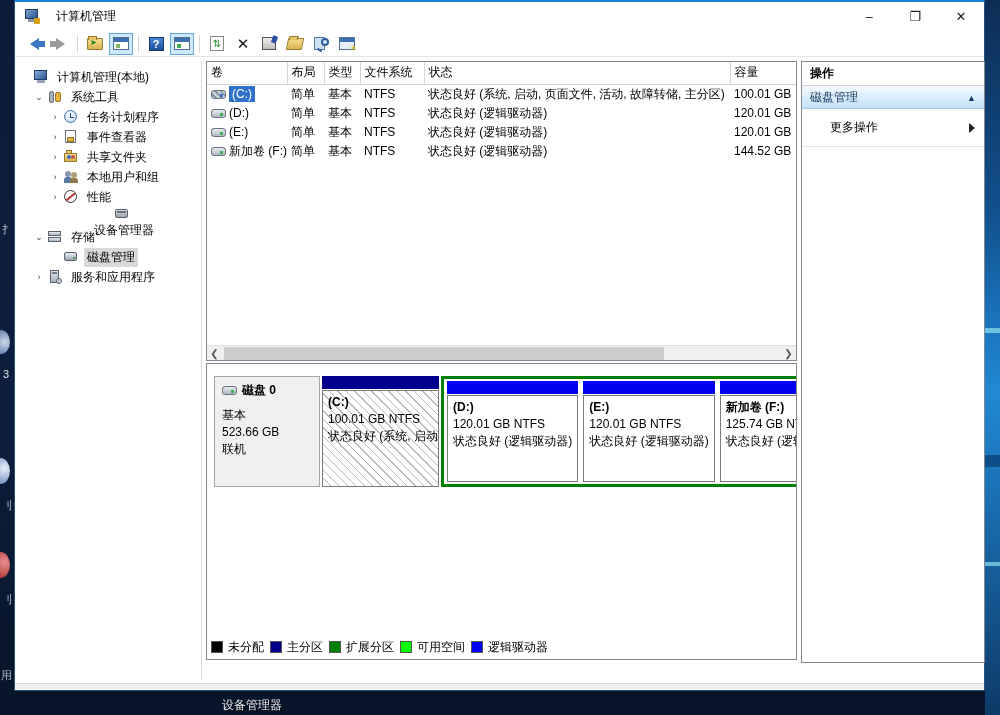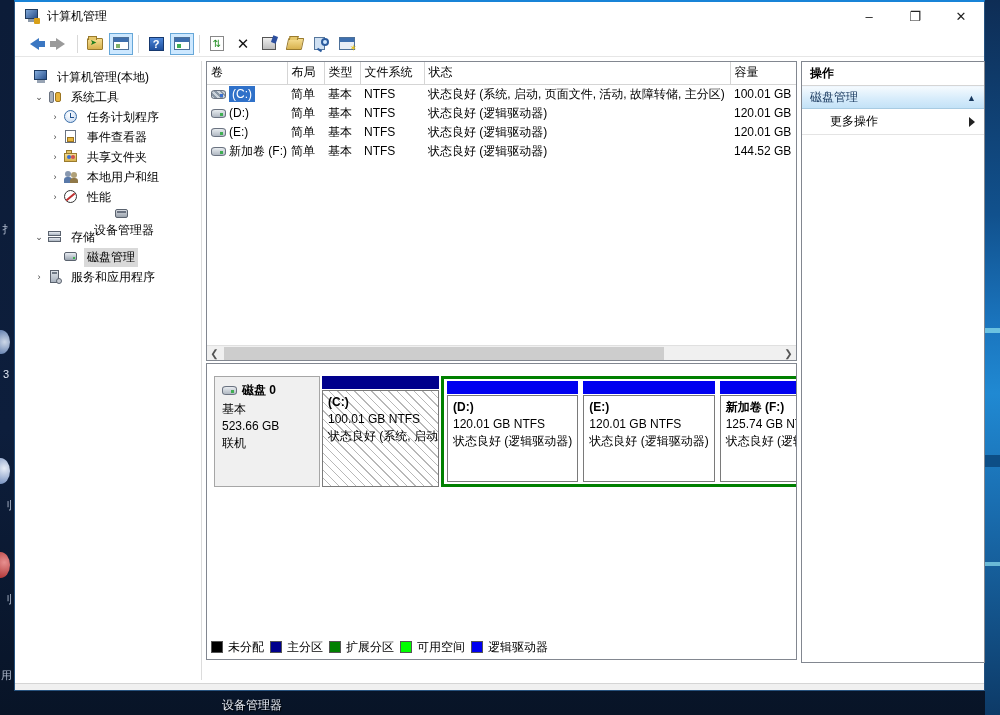--- a/index.html
+++ b/index.html
@@ -15,21 +15,21 @@
     background:linear-gradient(180deg,#0e2d55 0%,#11518d 30%,#1a74bd 45%,#2089d2 55%,#1a6fb2 70%,#0d3a67 100%); }
   .strip-band { position:absolute; right:0; width:15px; }
   .frag { position:absolute; color:#aeb9cc; font-size:11px; }
   .frag-circle { position:absolute; border-radius:50%; }
   .desktop-label { position:absolute; color:#e8edf5; font-size:12px; text-shadow:1px 1px 1px #000; }
 
   
   .window { position:absolute; left:14px; top:0; width:971px; height:691px;
     background:#fff; border:1px solid #27527e; border-top:2px solid #1883d7;
     display:flex; flex-direction:column; }
-  .titlebar { height:29px; display:flex; align-items:center; padding-left:9px; background:#fff; flex:0 0 auto; }
+  .titlebar { height:29px; display:flex; align-items:center; padding-left:9px; background:#fff; flex:0 0 auto;gap:9px; }
   .title-icon { width:16px; height:15px; position:relative; margin-right:7px; }
   .title-icon .scr { position:absolute; left:1px; top:0; width:13px; height:10px; background:linear-gradient(135deg,#7ea7d8,#2a4f8a); border:1px solid #203a5c; }
   .title-icon .base { position:absolute; left:4px; top:10px; width:8px; height:3px; background:#8e9aa8; }
   .title-icon .tool { position:absolute; right:0; bottom:0; width:6px; height:6px; background:#d8a018; border-radius:1px; }
   .title-text { flex:1; }
   .win-controls { display:flex; height:100%; }
   .win-btn { width:46px; height:100%; display:flex; align-items:center; justify-content:center; font-size:13px; color:#222; }
   
   .menubar { height:24px; display:flex; align-items:center; padding-left:8px; background:#fff; flex:0 0 auto; }
   .menu-item { padding:3px 10px; }
@@ -118,21 +118,21 @@
   .vol-name.sel { background:#2f71c9; color:#fff; padding:1px 3px; }
   .hscroll { position:absolute; left:0; right:0; bottom:0; height:15px; background:#f0f0f0; display:flex; align-items:center; border-top:1px solid #e0e0e0; }
   .hs-arrow { width:15px; height:15px; display:flex; align-items:center; justify-content:center; color:#555; font-size:10px; }
   .hs-thumb { height:13px; background:#cdcdcd; width:440px; margin-left:2px; }
   .hs-spacer { flex:1; }
 
   
   .graph-pane { position:absolute; left:191px; top:306px; width:591px; height:297px; border:1px solid #828790; background:#fff; overflow:hidden; }
   .disk-row { position:absolute; left:7px; top:12px; right:4px; height:111px; display:flex; }
   .disk-info { width:106px; flex:0 0 auto; background:#f0f0f0; border:1px solid #a6a6a6; padding:5px 7px; line-height:17px; }
-  .disk-info .dhead { display:flex; align-items:center; font-weight:bold; margin-bottom:2px; }
+  .disk-info .dhead { display:flex; align-items:center; font-weight:bold; margin-bottom:8px; }
   .disk-info .drive-ico { margin-right:5px; }
   .part-area { flex:1; display:flex; margin-left:2px; position:relative; }
   .pbox { display:flex; flex-direction:column; }
   .pbar { height:13px; flex:0 0 auto; }
   .pbody { flex:1; border:1px solid #7a7a7a; background:#fff; padding:3px 5px; overflow:hidden; line-height:17px; white-space:nowrap; margin-top:1px; }
   .pbody .pname { font-weight:bold; }
   .pbox.c-part { width:117px; margin-right:1px; }
   .pbox.c-part .pbody { background:repeating-linear-gradient(45deg,#ffffff 0 5px,#b8b8b8 5px 6px); }
   .ext-box { margin-left:1px; flex:1; border:3px solid #008000; padding:2px 3px; display:flex; gap:5px; background:#fff; }
   .ext-box .pbox { flex:1; }
@@ -140,21 +140,21 @@
   .legend-row { position:absolute; left:4px; bottom:3px; right:4px; height:18px; display:flex; align-items:center; gap:6px; background:#fff; }
   .lg-item { display:flex; align-items:center; gap:5px; }
   .lg-swatch { width:12px; height:12px; border:1px solid #555; }
 
   
   .actions-panel { position:absolute; left:786px; top:4px; width:184px; height:602px; border:1px solid #828790; background:#fff; }
   .ap-title { height:24px; display:flex; align-items:center; padding:0 8px; font-weight:bold; border-bottom:1px solid #d5d5d5; }
   .ap-section { height:23px; display:flex; align-items:center; padding:0 8px; background:linear-gradient(180deg,#f4fafe 0%,#d7ecfb 55%,#c3e2f7 100%); border-top:1px solid #eef6fd; border-bottom:1px solid #a8cbe2; color:#16365c; }
   .ap-section .sec-label { flex:1; }
   .ap-up { font-size:9px; color:#16365c; }
-  .ap-more { height:26px; display:flex; align-items:center; padding:0 9px 0 28px; border-bottom:1px solid #e4e4e4; }
+  .ap-more { height:38px; display:flex; align-items:center; padding:0 9px 0 28px; border-bottom:1px solid #e4e4e4; }
   .ap-more .more-label { flex:1; }
   .ap-right-arrow { width:0; height:0; border-top:5px solid transparent; border-bottom:5px solid transparent; border-left:6px solid #222; }
 
   
   .status-strip { height:7px; background:#f0f0f0; border-top:1px solid #d5d5d5; flex:0 0 auto; }
 </style>
 </head>
 <body>
 
 <div class="desktop-right-strip">

